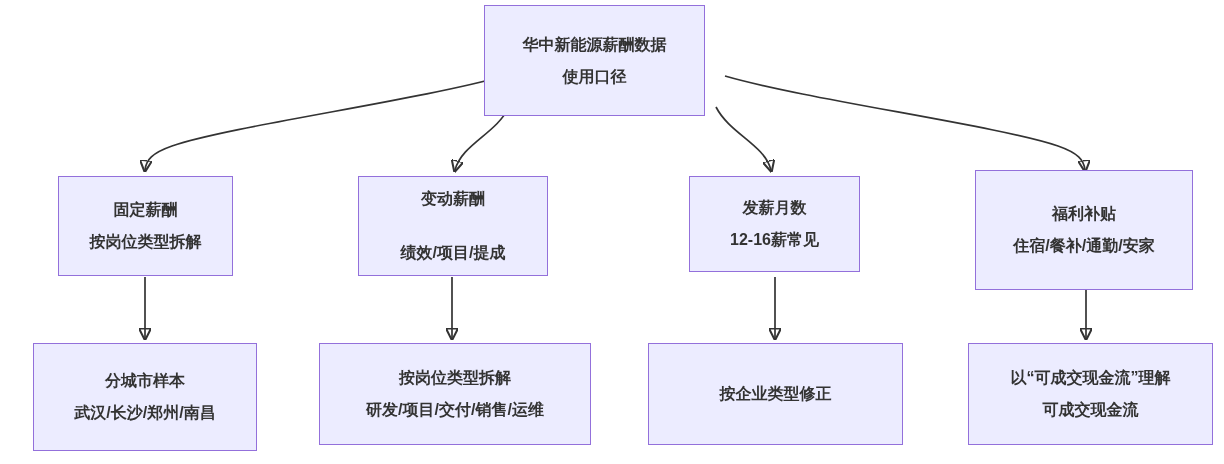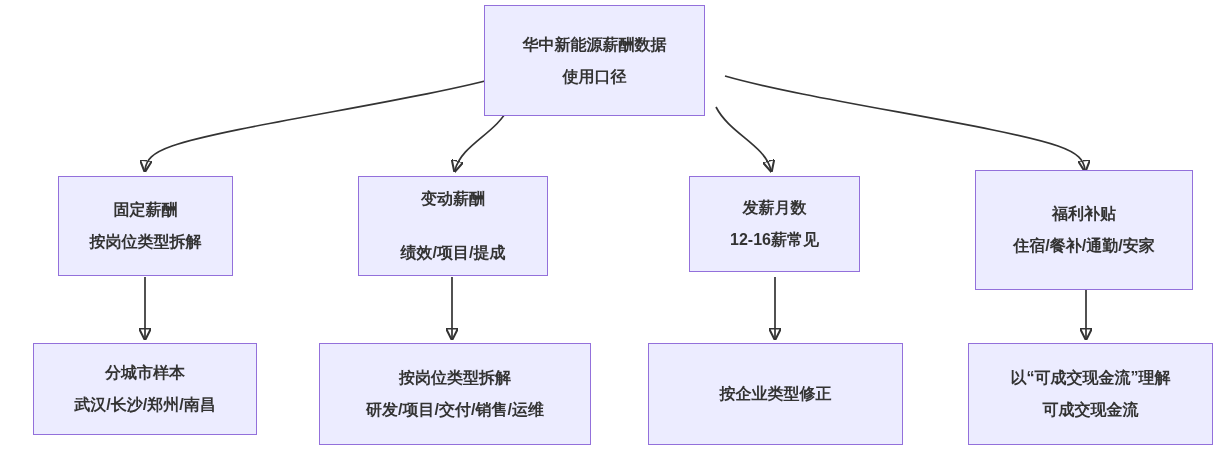--- a/index.html
+++ b/index.html
@@ -25,21 +25,21 @@
     gap:14px;
     box-sizing:border-box;
   }
   .node span{display:block;white-space:nowrap;}
   
   #n-root{left:484px;top:5px;width:221px;height:111px;}
   #n-m1{left:58px;top:176px;width:175px;height:100px;}
   #n-m2{left:358px;top:176px;width:190px;height:100px;gap:36px;}
   #n-m3{left:689px;top:176px;width:171px;height:96px;}
   #n-m4{left:975px;top:170px;width:218px;height:120px;}
-  #n-b1{left:33px;top:343px;width:224px;height:92px;}
+  #n-b1{left:33px;top:343px;width:224px;height:108px;}
   #n-b2{left:319px;top:343px;width:272px;height:102px;text-align:center;}
   #n-b3{left:648px;top:343px;width:255px;height:102px;}
   #n-b4{left:968px;top:343px;width:245px;height:102px;}
 </style>
 </head>
 <body>
 
 <div class="canvas">
 
   <svg class="edges" viewBox="0 0 1224 464" xmlns="http://www.w3.org/2000/svg">

